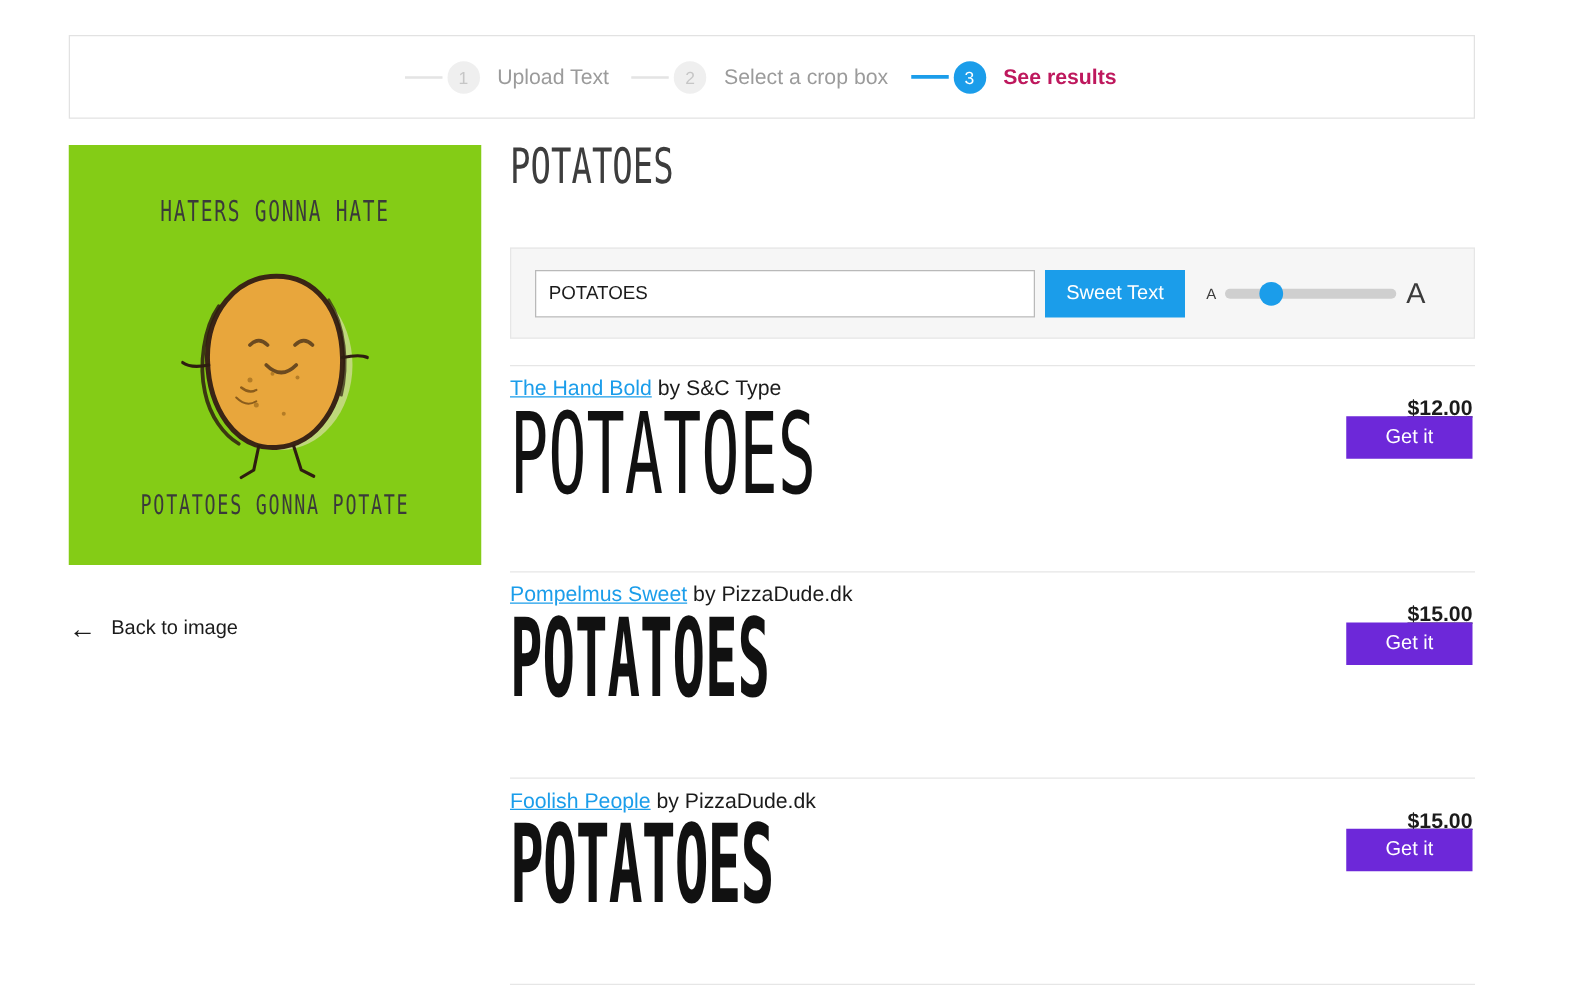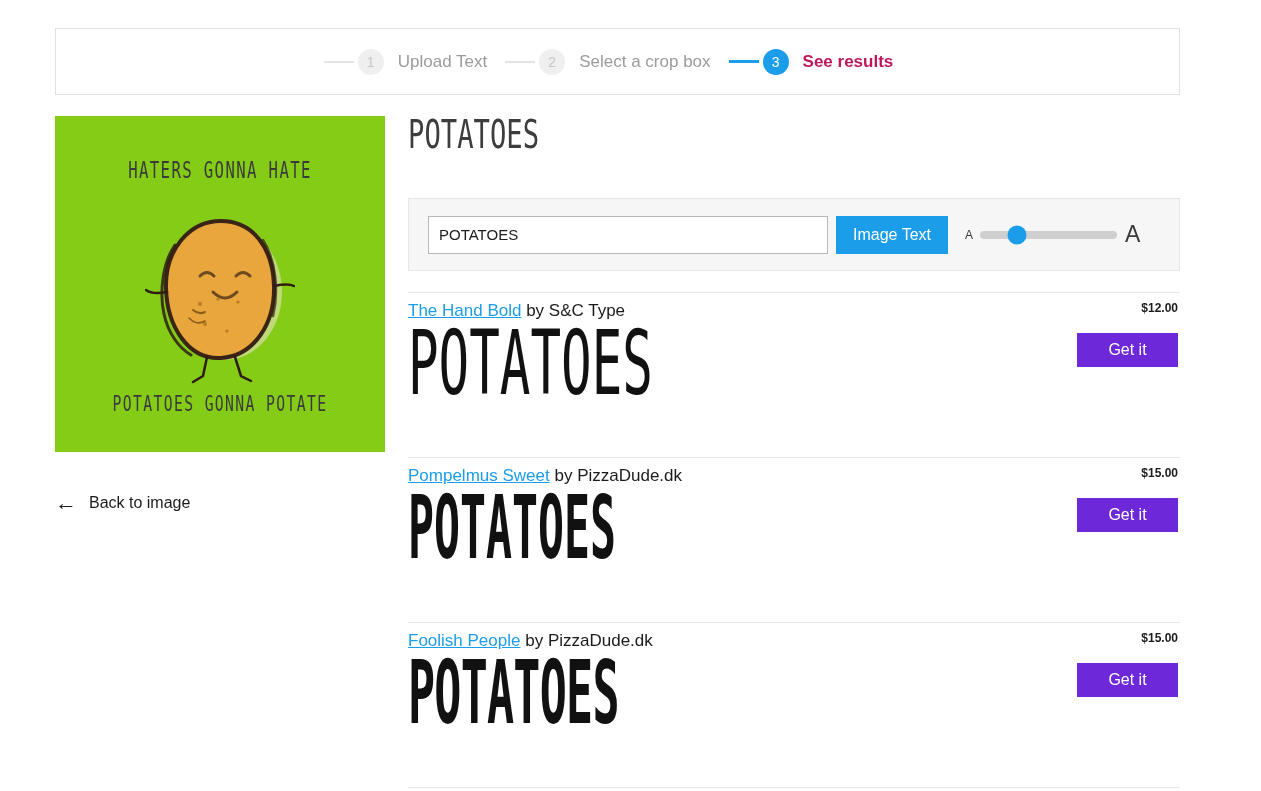--- a/index.html
+++ b/index.html
@@ -191,24 +191,25 @@
     color: #1b1b1b;
     white-space: nowrap;
   }
   .font-name {
     color: #1b9dea;
     text-decoration: underline;
     cursor: pointer;
   }
   .row-price {
     position: absolute;
-    right: 2px; top: 8px;
-    font-size: 12px;
+    right: 2px; top: 24px;
+    font-size: 17px;
     font-weight: bold;
     color: #1b1b1b;
+    text-decoration: underline;
   }
   .get-btn {
     position: absolute;
     right: 2px; top: 40px;
     width: 101px; height: 34px;
     background: #6d28d9;
     color: #ffffff;
     border: none;
     font-size: 16px;
     font-family: "Liberation Sans", sans-serif;
@@ -317,21 +318,21 @@
 </div>
 
 <div class="right-col">
 
   <div class="preview-heading">
     <span>POTATOES</span>
   </div>
 
   <div class="control-panel">
     <input class="text-input" type="text" value="POTATOES" style="">
-    <button class="change-btn">Image Text</button>
+    <button class="change-btn">Sweet Text</button>
     <div class="size-control">
       <span class="size-a-small">A</span>
       <div class="slider">
         <div class="slider-thumb" id="slider-thumb" style="left: 27%;"></div>
       </div>
       <span class="size-a-large">A</span>
     </div>
   </div>
 
   <div class="divider" style="margin-top:21px;"></div>

